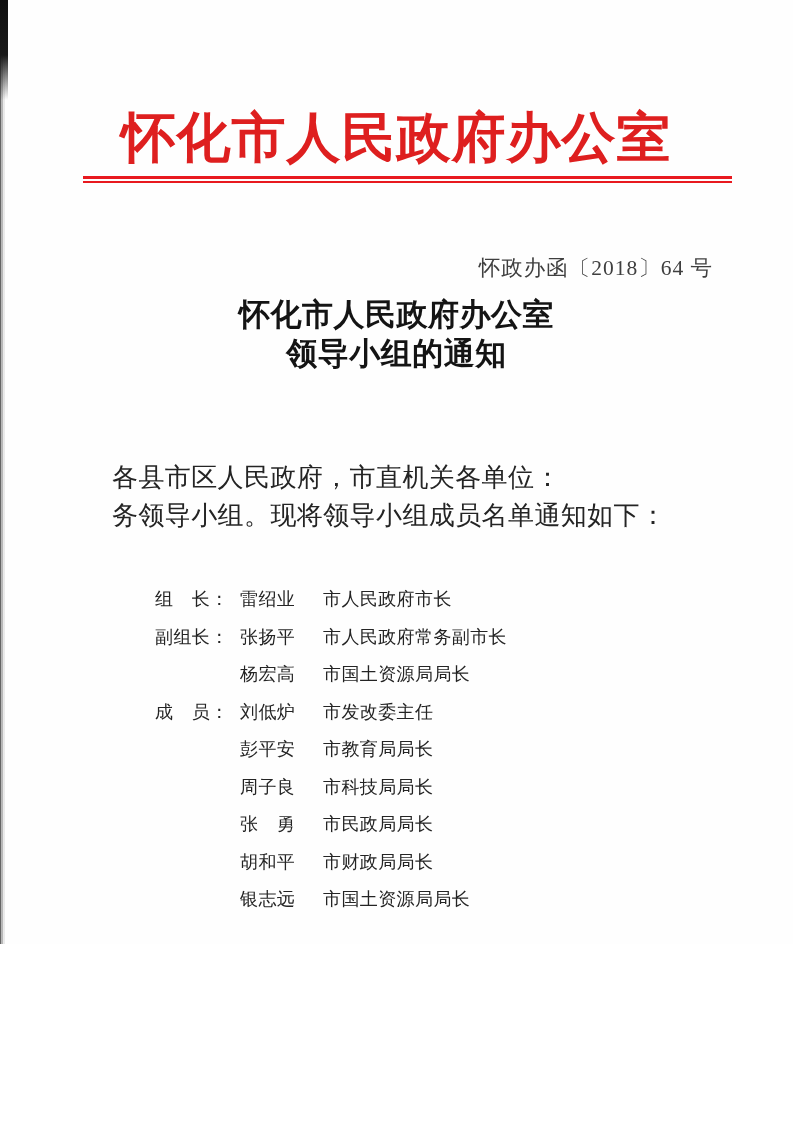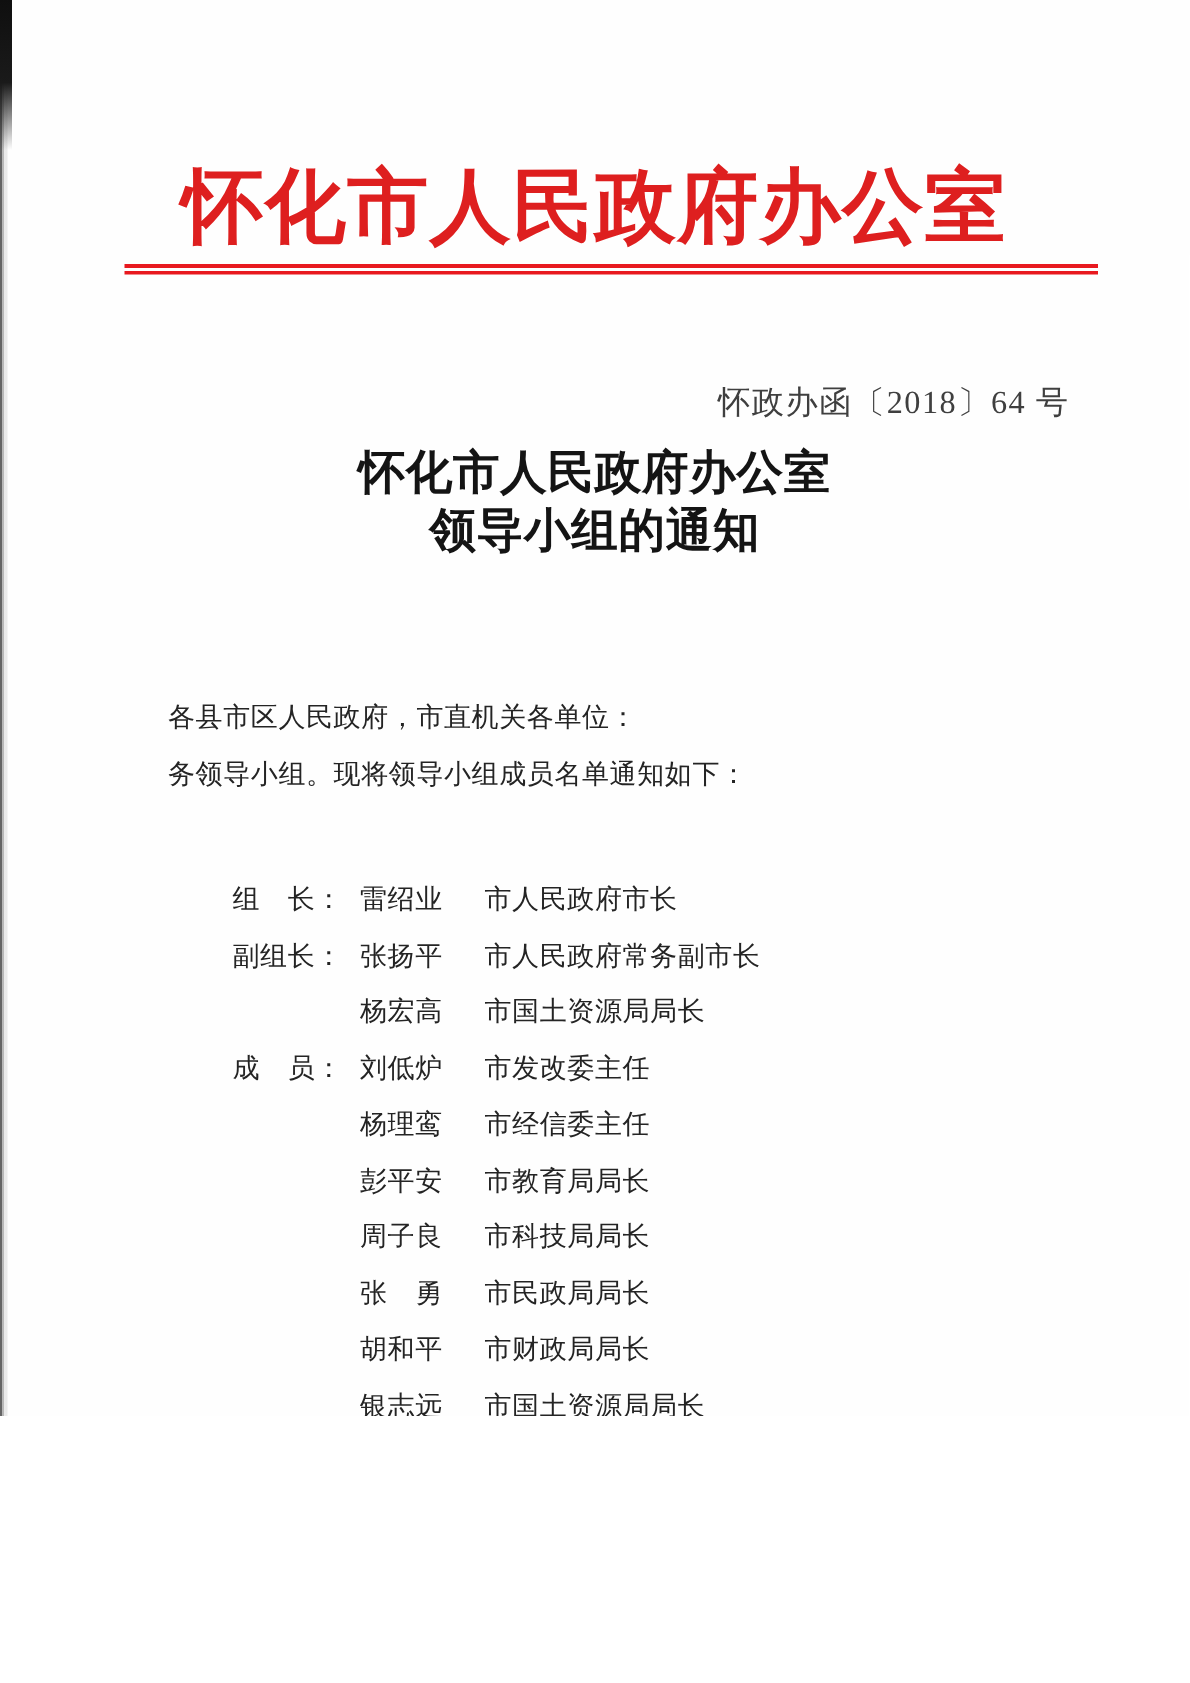--- a/index.html
+++ b/index.html
@@ -80,21 +80,21 @@
     font-weight: bold;
     line-height: 38.5px;
     letter-spacing: 0.5px;
     color: var(--title-black, #141414);
   }
   .doc-title .title-line { white-space: nowrap; }
 
   .body-text {
     position: absolute;
     left: 112px; top: 459px;
-    font-size: 18px;
+    font-size: 26px;
     color: var(--text-black, #242424);
     letter-spacing: 0.4px;
   }
   .body-text .salutation,
   .body-text .text-line {
     height: 38px;
     line-height: 38px;
     white-space: nowrap;
   }
 
@@ -138,21 +138,20 @@
     <div>
         <div class="text-line">务领导小组。现将领导小组成员名单通知如下：</div>
       </div>
   </div>
 
   <div class="roster">
       <div class="roster-row"><span class="col-label">组　长：</span><span class="col-name">雷绍业</span><span class="col-title">市人民政府市长</span></div>
       <div class="roster-row"><span class="col-label">副组长：</span><span class="col-name">张扬平</span><span class="col-title">市人民政府常务副市长</span></div>
       <div class="roster-row"><span class="col-label"></span><span class="col-name">杨宏高</span><span class="col-title">市国土资源局局长</span></div>
       <div class="roster-row"><span class="col-label">成　员：</span><span class="col-name">刘低炉</span><span class="col-title">市发改委主任</span></div>
-      <div class="roster-row"><span class="col-label"></span><span class="col-name">杨理鸾</span><span class="col-title">市经信委主任</span></div>
       <div class="roster-row"><span class="col-label"></span><span class="col-name">彭平安</span><span class="col-title">市教育局局长</span></div>
       <div class="roster-row"><span class="col-label"></span><span class="col-name">周子良</span><span class="col-title">市科技局局长</span></div>
       <div class="roster-row"><span class="col-label"></span><span class="col-name">张　勇</span><span class="col-title">市民政局局长</span></div>
       <div class="roster-row"><span class="col-label"></span><span class="col-name">胡和平</span><span class="col-title">市财政局局长</span></div>
       <div class="roster-row"><span class="col-label"></span><span class="col-name">银志远</span><span class="col-title">市国土资源局局长</span></div>
     </div>
 
   <div class="rule footer-rule"></div>
 
 </div>

